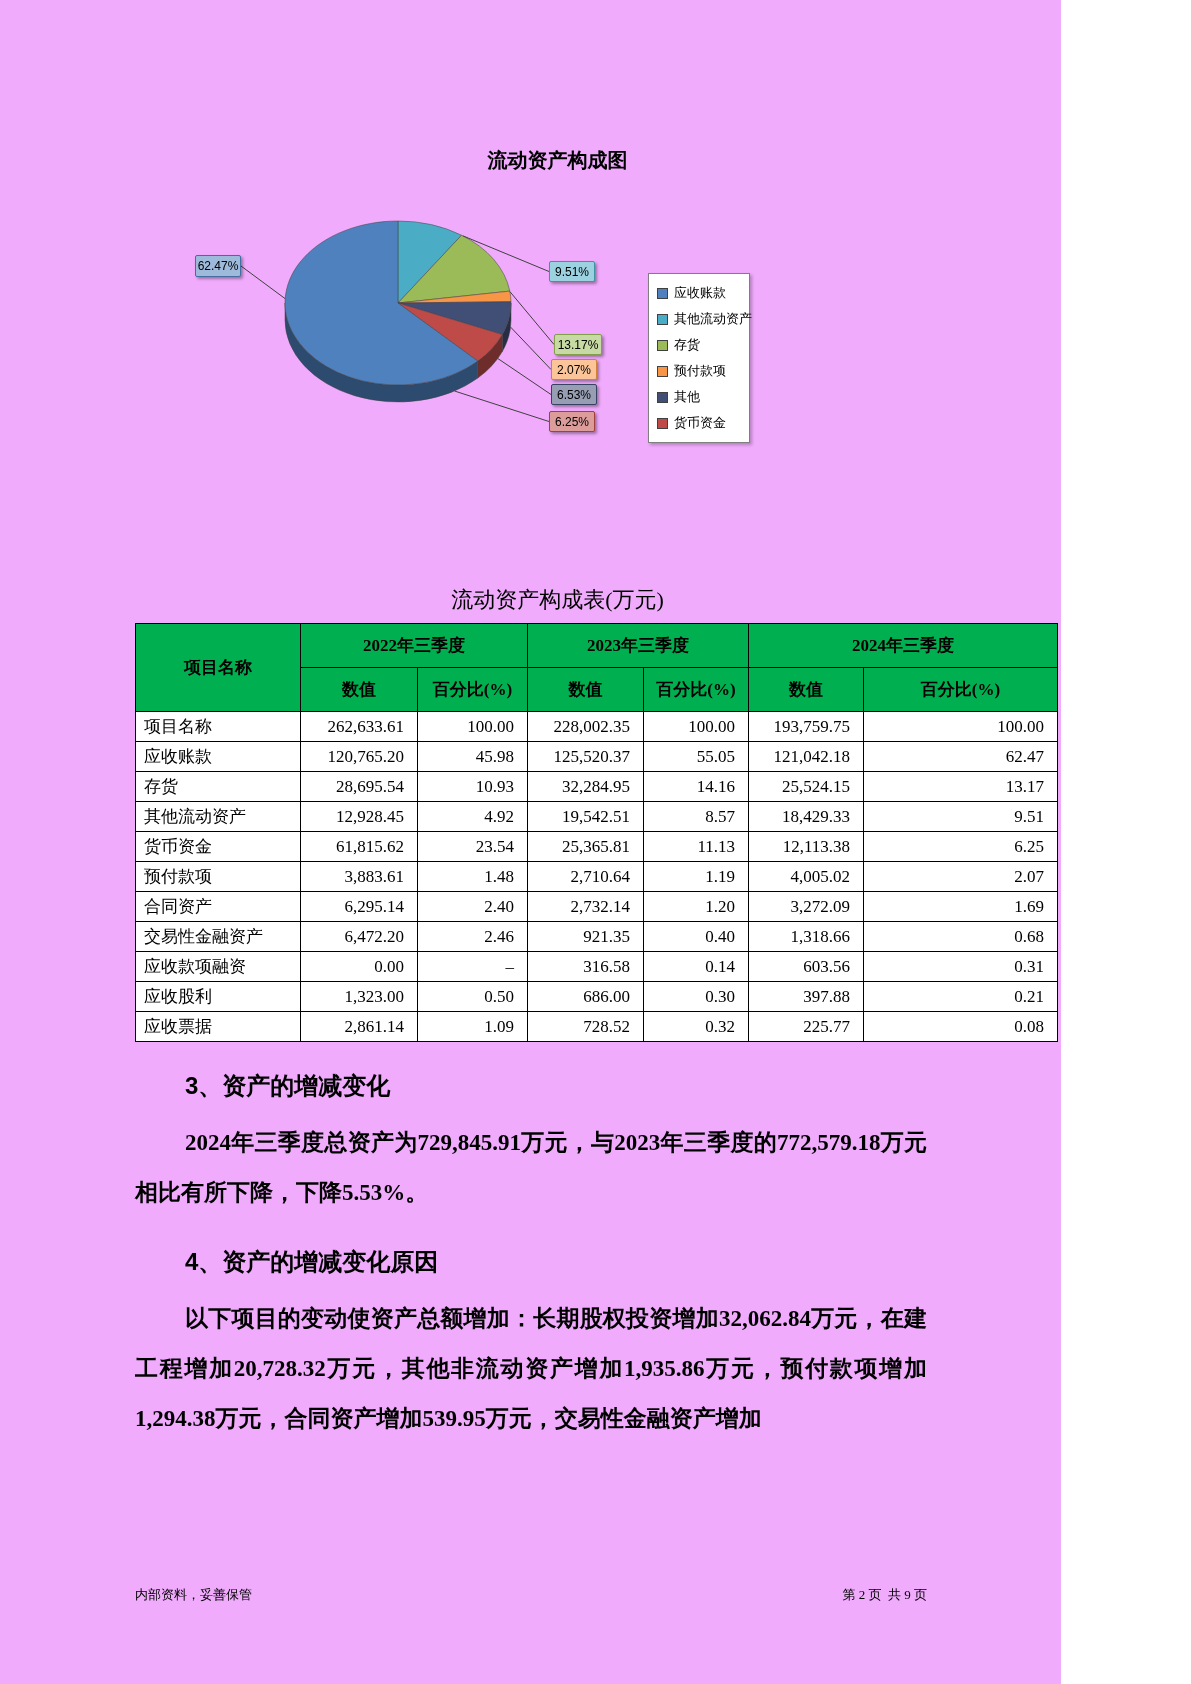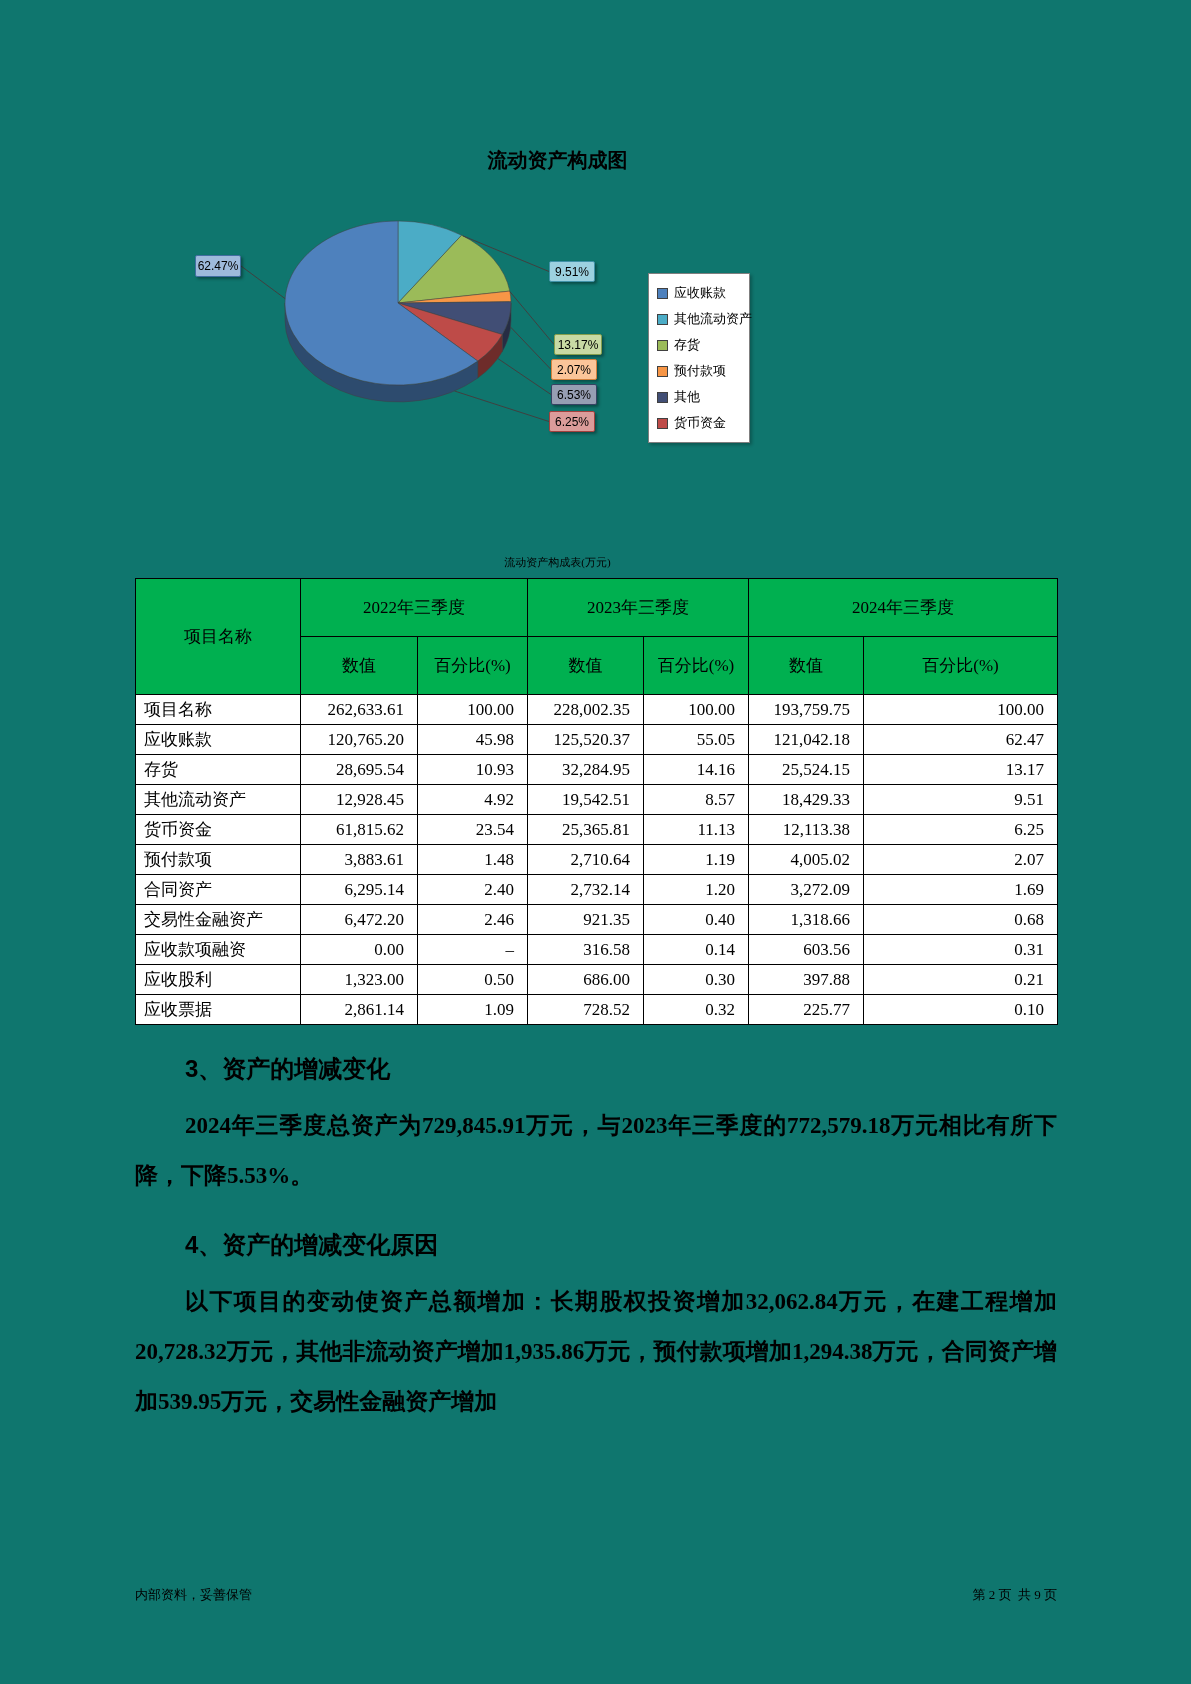--- a/index.html
+++ b/index.html
@@ -2,47 +2,47 @@
 <html><head>
 <meta charset="utf-8">
 <style>
   * { margin:0; padding:0; box-sizing:border-box; }
   html,body { background:#ffffff; }
   body {
     width:1191px; height:1684px;
     font-family:"Liberation Serif","DejaVu Serif",serif;
     color:#000;
   }
-  .page { position:relative; width:1191px; height:1684px; background:#0f766e; overflow:hidden; padding-top:147px; }
+  .page { position:relative; width:1061px; height:1684px; background:#f0abfc; overflow:hidden; padding-top:147px; }
 
   .chart-title { margin-left:135px; width:845px; height:24px; text-align:center;
     font:bold 20px "Liberation Sans","DejaVu Sans",sans-serif; }
 
   .chart-area { position:relative; margin:21px 0 0 135px; width:922px; height:295px; }
   #pie-svg { position:absolute; left:0; top:0; }
 
   .callout { position:absolute; border:1px solid #666; border-radius:2px;
     font:12px "Liberation Sans","DejaVu Sans",sans-serif; color:#000;
     display:flex; align-items:center; justify-content:center;
     box-shadow:2px 2px 3px rgba(0,0,0,0.35); }
 
   .legend { position:absolute; left:513px; top:81px; width:102px; background:#fff;
     border:1px solid #7f7f7f; padding:10px 8px; display:flex; flex-direction:column; gap:8px;
     box-shadow:2px 2px 3px rgba(0,0,0,0.25); }
   .legend-item { display:flex; align-items:center; gap:6px; white-space:nowrap;
     font:13px "Liberation Sans","DejaVu Sans",sans-serif; }
   .swatch { width:11px; height:11px; border:1px solid #404040; flex:0 0 auto; }
 
-  .table-title { margin:68px 0 0 135px; width:845px; text-align:center; font-size:11px; }
+  .table-title { margin:98px 0 0 135px; width:845px; text-align:center; font-size:22px; }
 
   table.data-table { margin:8px 0 0 135px; width:922px; border-collapse:collapse;
     font-size:17px; table-layout:fixed; }
   .data-table th, .data-table td { border:1px solid #000; overflow:hidden; }
-  .data-table thead th { background:#00B050; font-weight:normal; text-align:center;
-    height:34px; padding:17px 4px;margin-top:12px; }
+  .data-table thead th { background:#00B050; font-weight:bold; text-align:center;
+    height:34px; padding:10px 4px;margin-top:12px; }
   .data-table td { height:30px; padding:2px 6px; background:#fff; }
   .data-table td.name { text-align:left; padding-left:8px; }
   .data-table td.num { text-align:right; padding-right:13px; }
 
   .content { margin:0 134px 0 135px; }
   .content h3 { margin:28px 0 0 50px;
     font:bold 24px "Liberation Sans","DejaVu Sans",sans-serif; }
   .content p { margin-top:16px; font-size:23px; line-height:50px;
     text-align:justify; text-indent:50px;font-weight:bold; }
 
@@ -230,21 +230,21 @@
           <td class="num">397.88</td>
           <td class="num">0.21</td>
         </tr>
         <tr>
           <td class="name">应收票据</td>
           <td class="num">2,861.14</td>
           <td class="num">1.09</td>
           <td class="num">728.52</td>
           <td class="num">0.32</td>
           <td class="num">225.77</td>
-          <td class="num">0.10</td>
+          <td class="num">0.08</td>
         </tr>
       </tbody>
   </table>
 
   <div class="content">
     <h3>3、资产的增减变化</h3>
     <p>2024年三季度总资产为729,845.91万元，与2023年三季度的772,579.18万元相比有所下降，下降5.53%。</p>
     <h3>4、资产的增减变化原因</h3>
     <p>以下项目的变动使资产总额增加：长期股权投资增加32,062.84万元，在建工程增加20,728.32万元，其他非流动资产增加1,935.86万元，预付款项增加1,294.38万元，合同资产增加539.95万元，交易性金融资产增加</p>
   </div>

